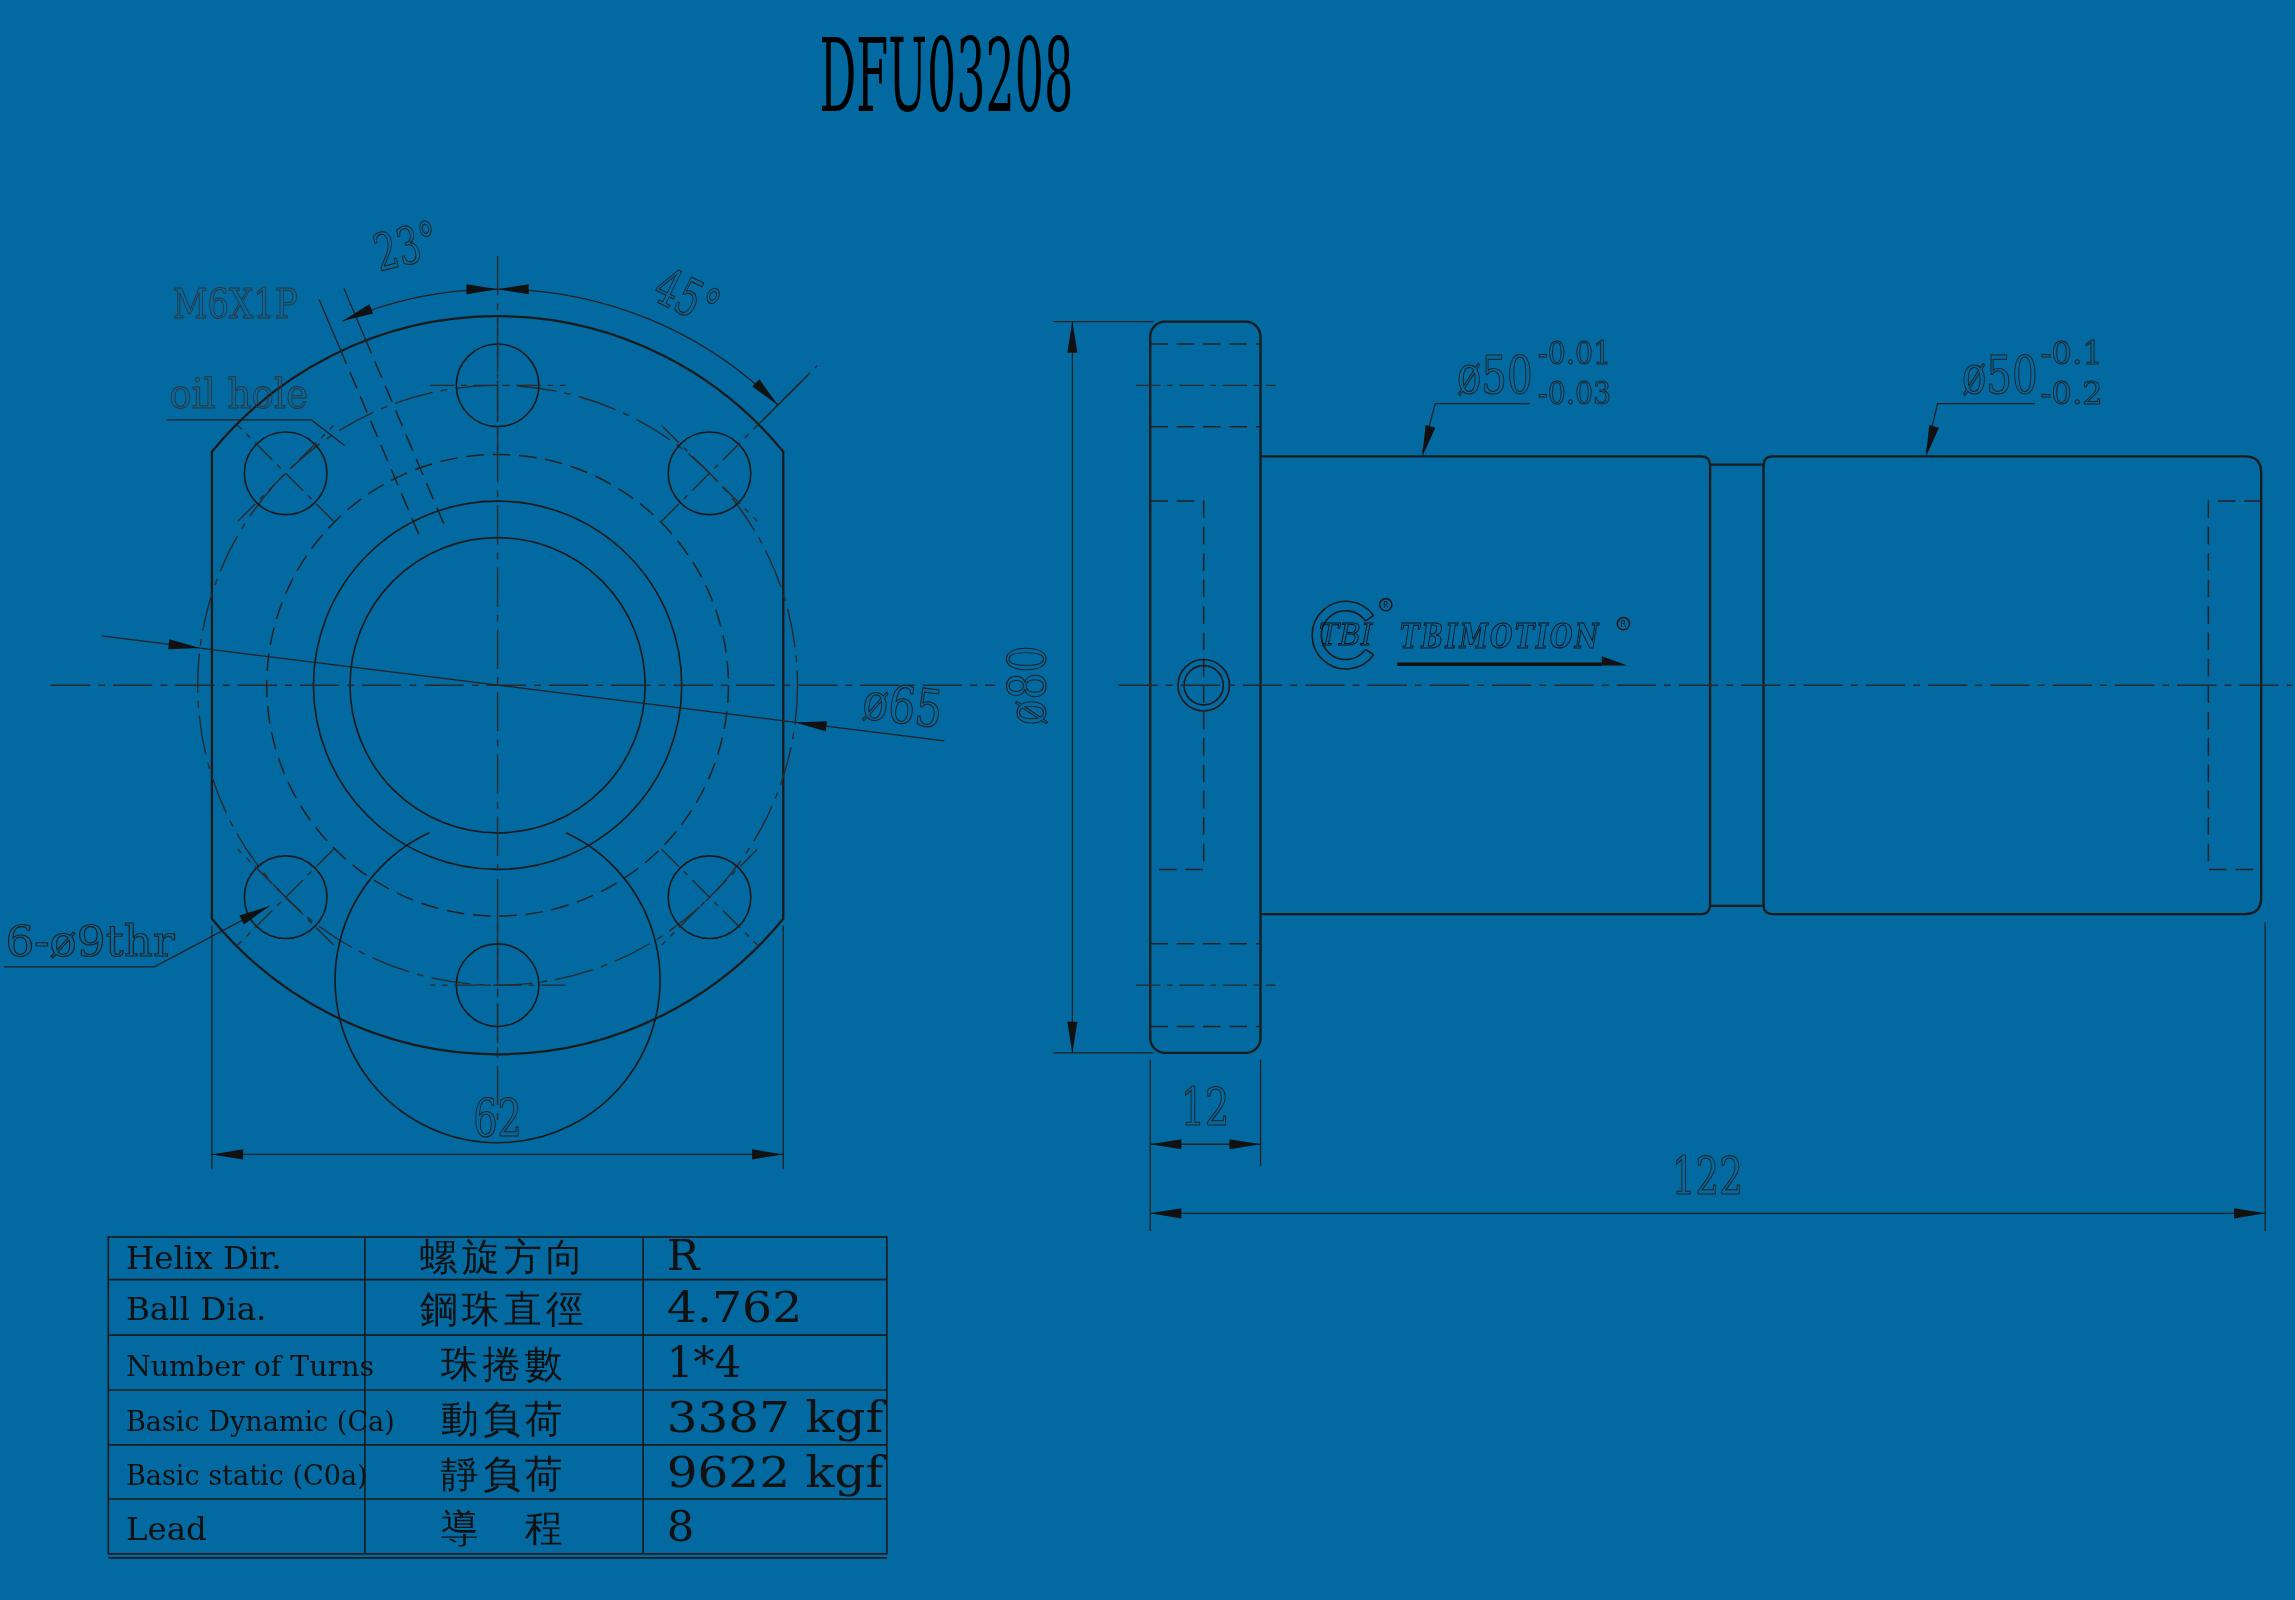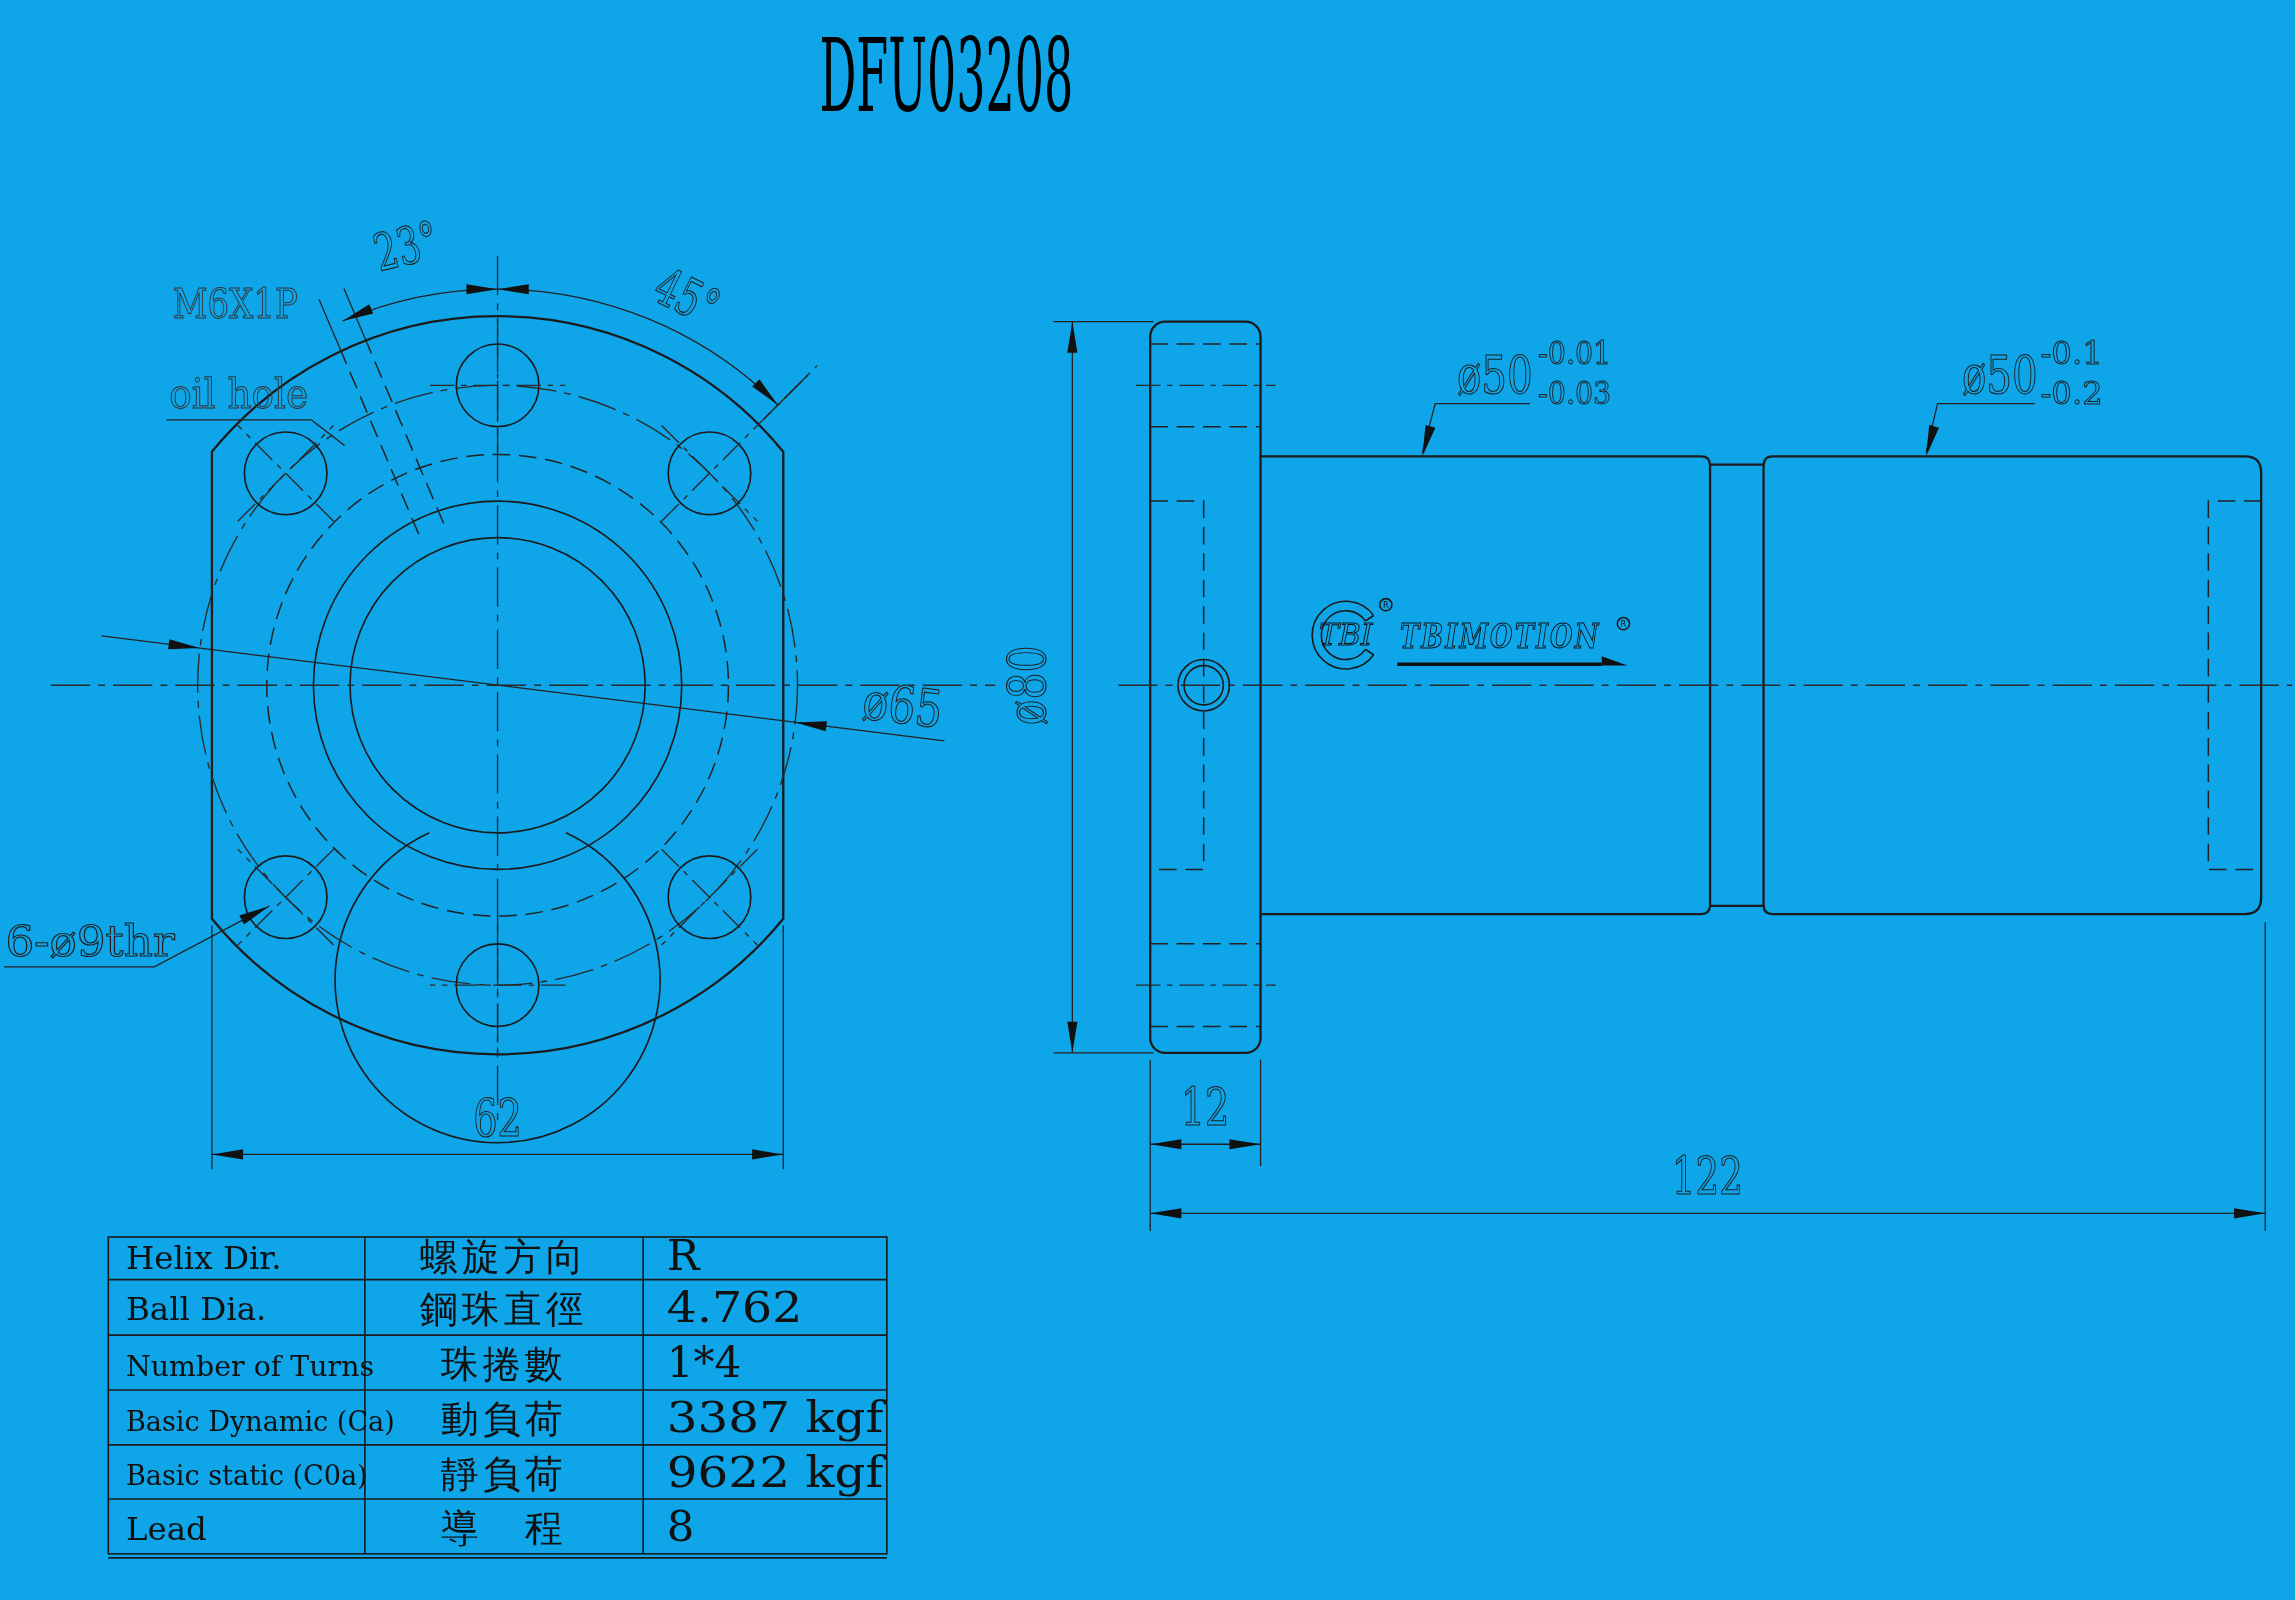--- a/index.html
+++ b/index.html
@@ -1,16 +1,16 @@
 <!DOCTYPE html>
 <html style="font-size:10.8px"><head>
 <meta charset="utf-8">
 <style>
   html,body{margin:0;padding:0;background:#ffffff;}
-  .sheet{width:2295px;height:1600px;position:relative;background:#0ea5e9;overflow:hidden;}
+  .sheet{width:2295px;height:1600px;position:relative;background:#0369a1;overflow:hidden;}
   svg{display:block;}
   
   .ol{stroke:#1b1b1b;stroke-width:3.4;fill:none;}
   .thin{stroke:#1b1b1b;stroke-width:2.4;fill:none;}
   .cl{stroke:#2a2a2a;stroke-width:2;fill:none;stroke-dasharray:58 12 10 12;}
   .cl2{stroke:#2a2a2a;stroke-width:2;fill:none;stroke-dasharray:36 10 8 10;}
   .hid{stroke:#222;stroke-width:2.2;fill:none;stroke-dasharray:26 13;}
   .dim{stroke:#222;stroke-width:1.9;fill:none;}
   .arr{fill:#111;stroke:none;}
   

